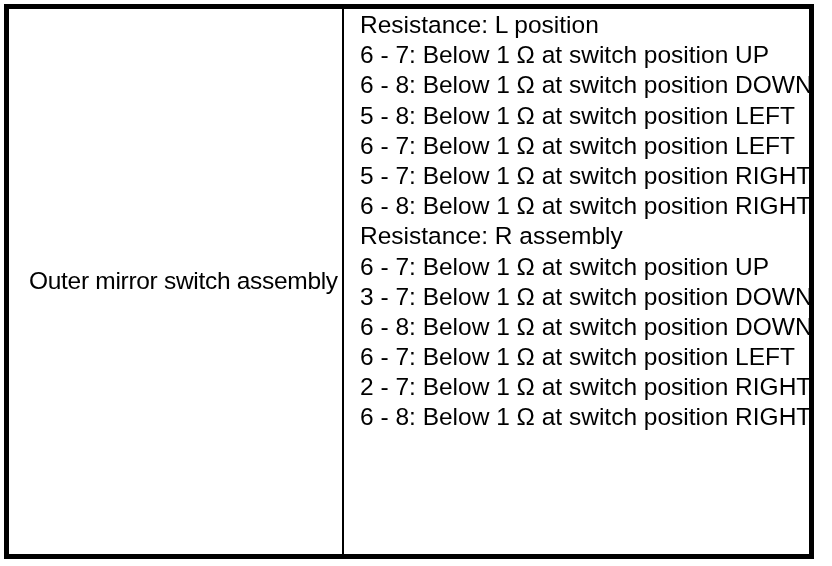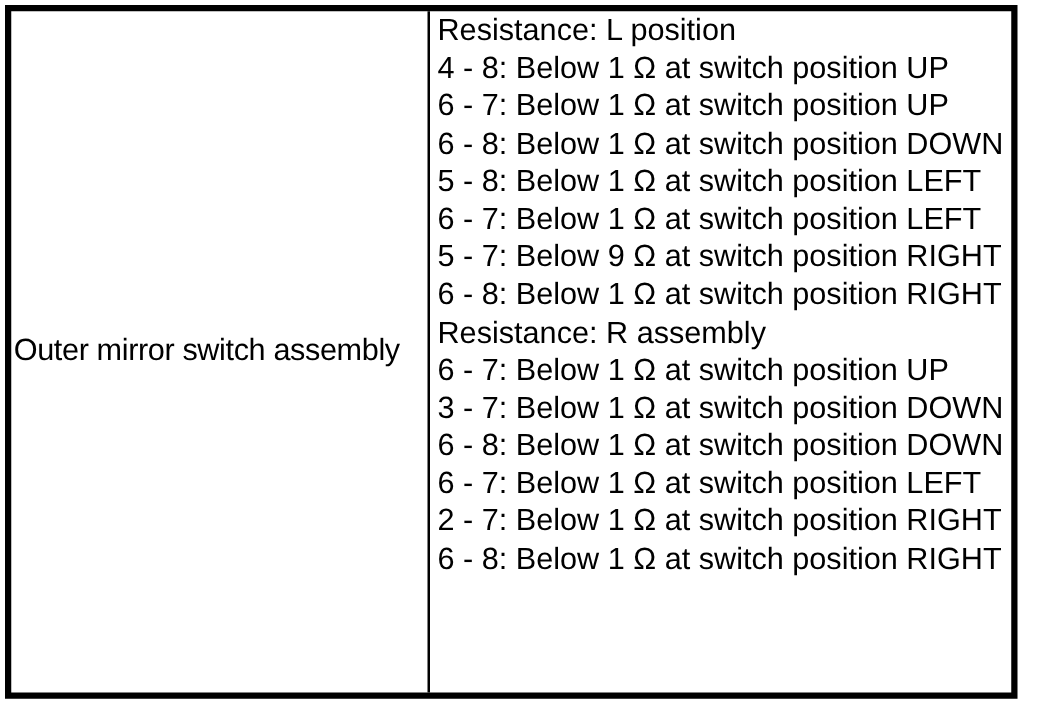--- a/index.html
+++ b/index.html
@@ -34,53 +34,52 @@
     font-size: 24.5px;
     line-height: 30.2px;
     color: #000000;
   }
   .cell-left {
     width: 335px;
     flex: 0 0 335px;
     border-right: 2px solid #000000;
     display: flex;
     align-items: center;
-    padding-left: 2px;
+    padding-left: 20px;
     overflow: hidden;
   }
   .cell-left span {
     white-space: nowrap;
     letter-spacing: -0.3px;
   }
   .cell-right {
     flex: 1 1 auto;
-    padding: 1px 2px 0 6px;
+    padding: 1px 2px 0 16px;
     overflow: hidden;
   }
   .spec-line {
     white-space: nowrap;
     height: 30.2px;
   }
 </style>
 </head>
 <body>
 
 <div class="page">
   <div class="doc-table">
     <div class="cell cell-left">
       <span>Outer mirror switch assembly</span>
     </div>
     <div class="cell cell-right">
       <div class="spec-line">Resistance: L position</div>
-      <div class="spec-line">4 - 8: Below 1 Ω at switch position UP</div>
       <div class="spec-line">6 - 7: Below 1 Ω at switch position UP</div>
       <div class="spec-line">6 - 8: Below 1 Ω at switch position DOWN</div>
       <div class="spec-line">5 - 8: Below 1 Ω at switch position LEFT</div>
       <div class="spec-line">6 - 7: Below 1 Ω at switch position LEFT</div>
-      <div class="spec-line">5 - 7: Below 9 Ω at switch position RIGHT</div>
+      <div class="spec-line">5 - 7: Below 1 Ω at switch position RIGHT</div>
       <div class="spec-line">6 - 8: Below 1 Ω at switch position RIGHT</div>
       <div class="spec-line">Resistance: R assembly</div>
       <div class="spec-line">6 - 7: Below 1 Ω at switch position UP</div>
       <div class="spec-line">3 - 7: Below 1 Ω at switch position DOWN</div>
       <div class="spec-line">6 - 8: Below 1 Ω at switch position DOWN</div>
       <div class="spec-line">6 - 7: Below 1 Ω at switch position LEFT</div>
       <div class="spec-line">2 - 7: Below 1 Ω at switch position RIGHT</div>
       <div class="spec-line">6 - 8: Below 1 Ω at switch position RIGHT</div>
     </div>
   </div>

